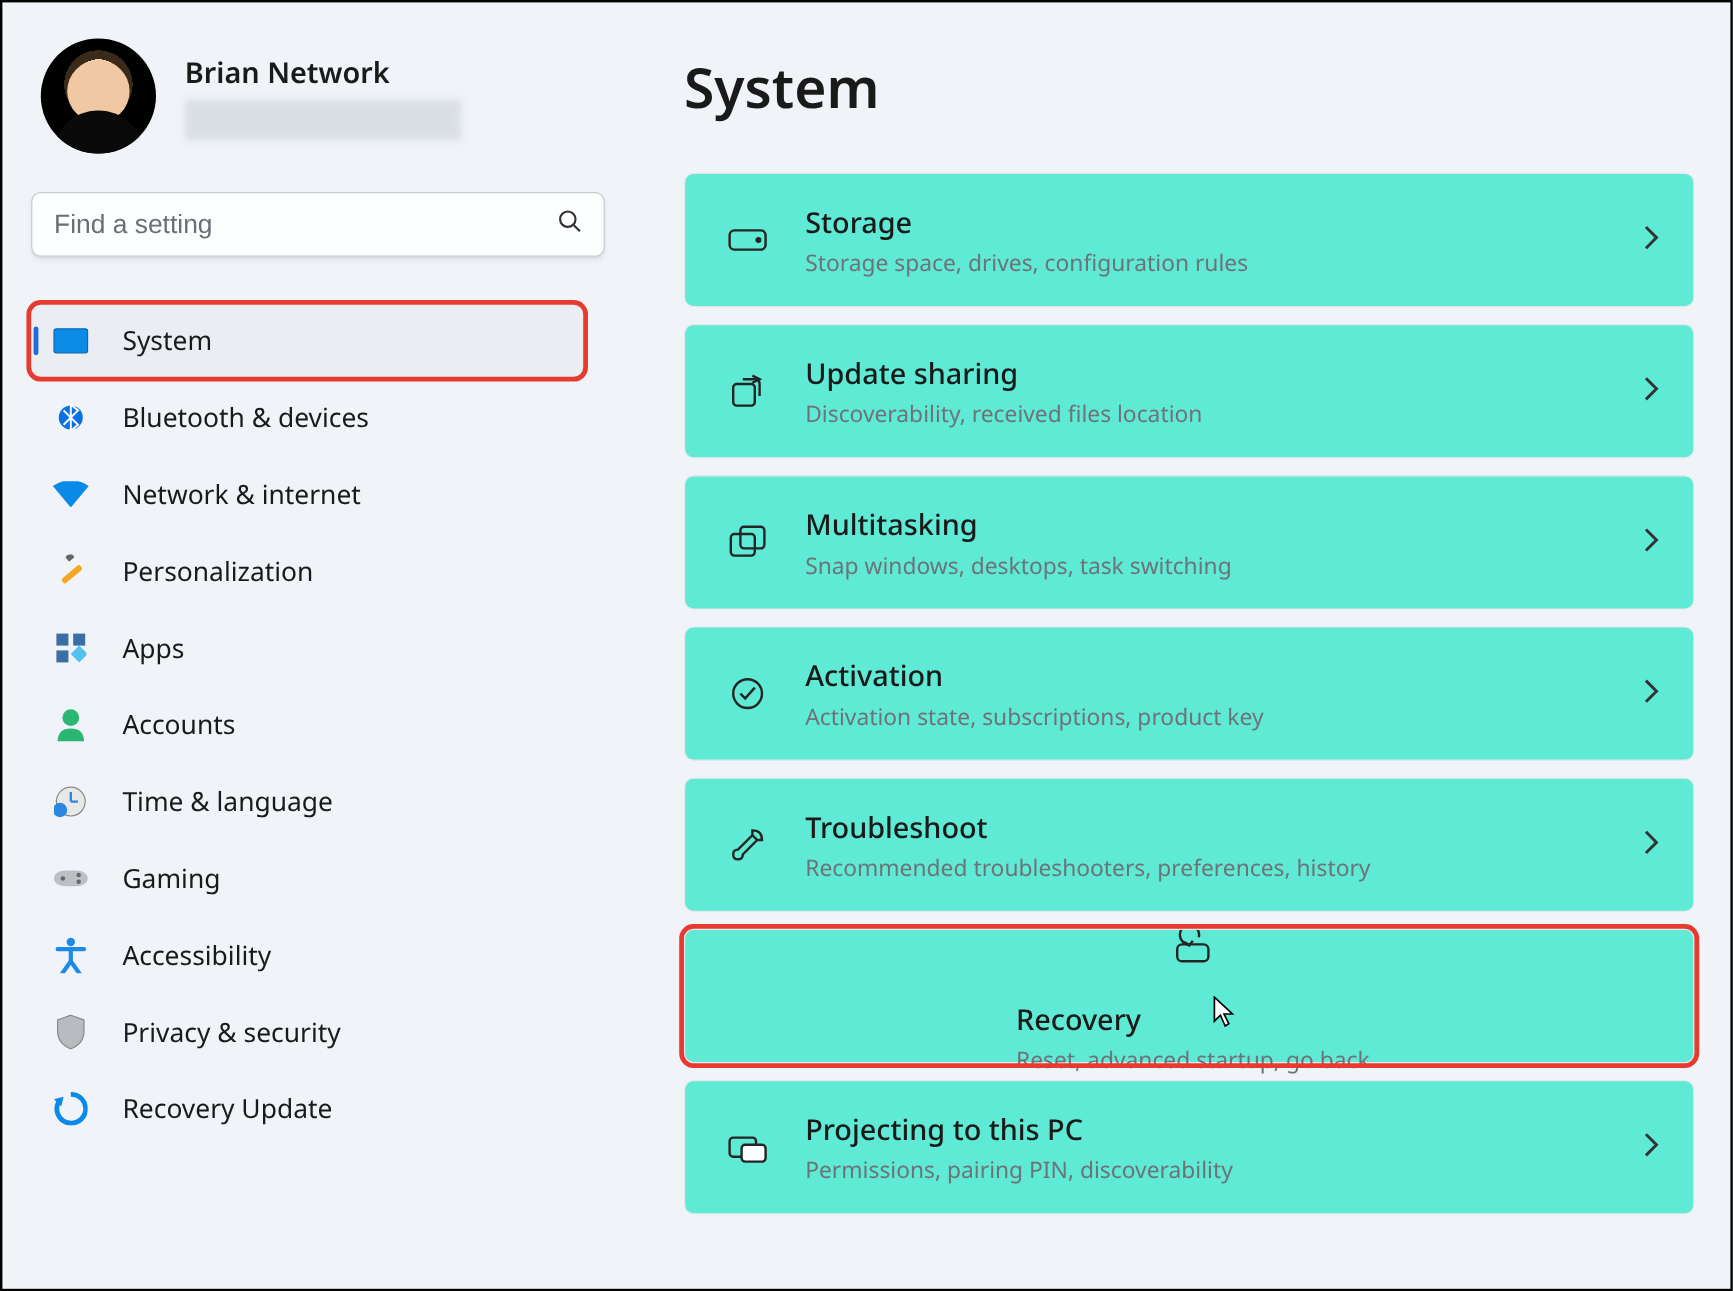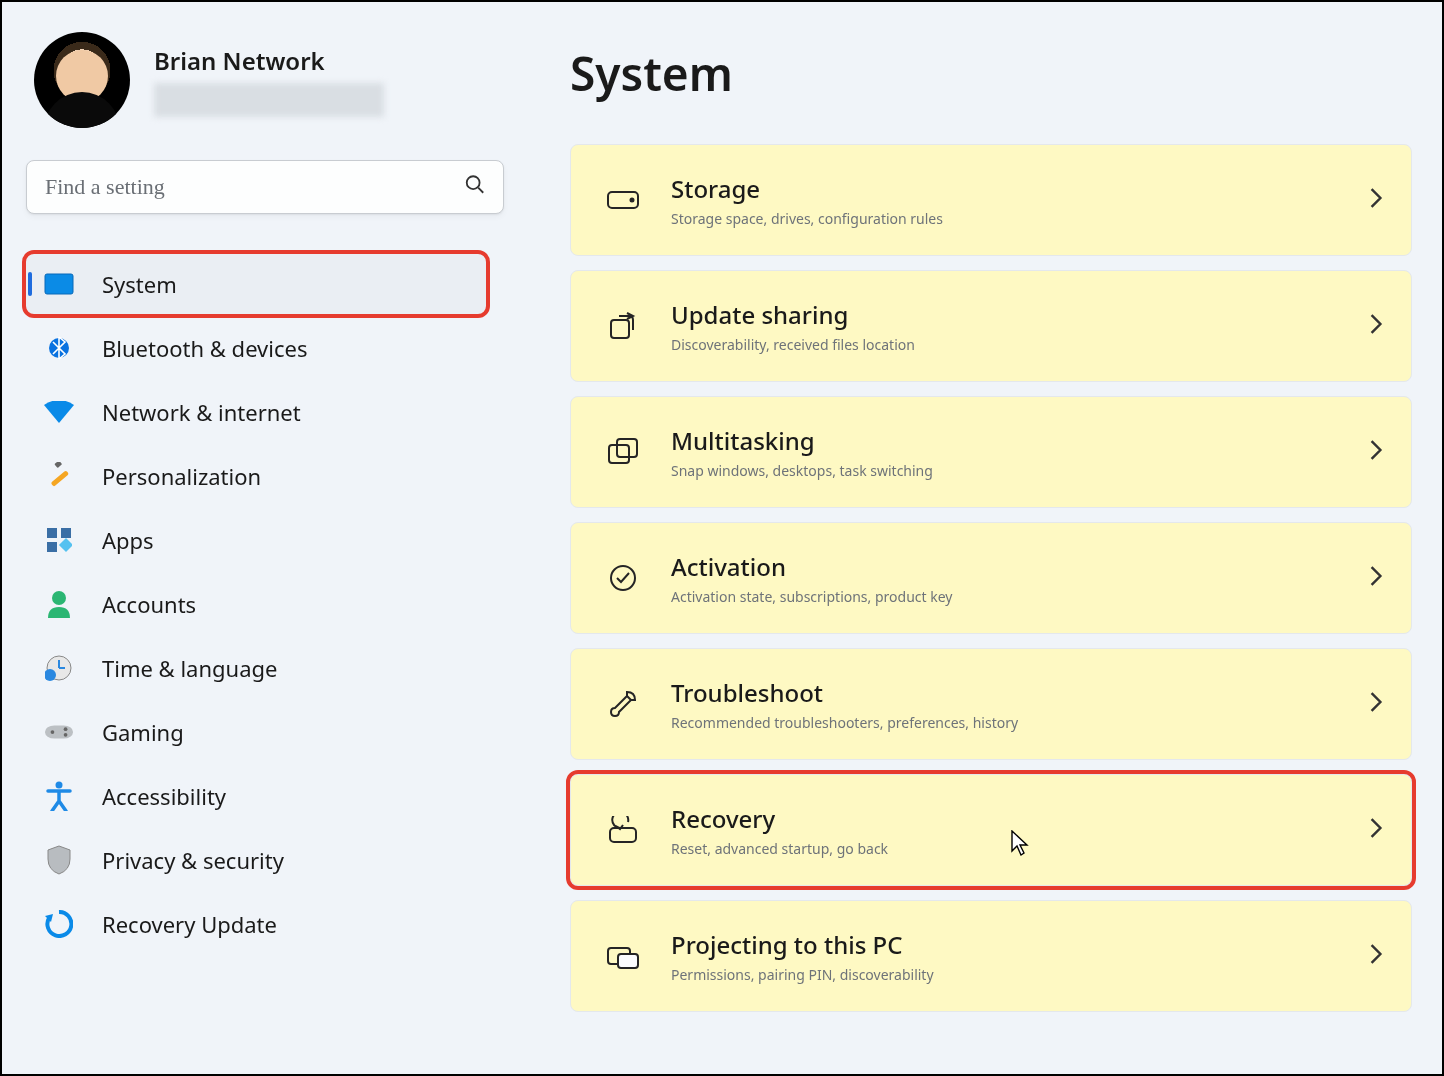--- a/index.html
+++ b/index.html
@@ -74,21 +74,20 @@
   .search-input {
     width: 100%;
     height: 54px;
     border-radius: 8px;
     border: 1px solid #c8ccd1;
     background: #fdfefe;
     font-size: 22px;
     padding: 0 56px 0 18px;
     color: #444;
     box-shadow: 0 1px 2px rgba(0,0,0,0.06), 0 3px 6px rgba(0,0,0,0.04);
-    font-family: Liberation Serif, serif;
   }
   .search-input::placeholder { color: #6a6f75; }
   .search-icon {
     position: absolute;
     right: 18px;
     top: 50%;
     transform: translateY(-50%);
     color: #333;
   }
   .nav {
@@ -140,49 +139,50 @@
     font-size: 46px;
     font-weight: 600;
     margin: 16px 0 40px 0;
   }
   .cards {
     display: flex;
     flex-direction: column;
     gap: 14px;
   }
   .card {
-    background: #fef9c3;
+    background: #5eead4;
     border: 1px solid #e4e8ec;
     border-radius: 8px;
     height: 112px;
     display: flex;
     align-items: center;
     padding: 0 28px 0 34px;
     cursor: pointer;
     gap: 30px;
   }
   .card.highlighted {
     outline: 4px solid #e63b2e;
     outline-offset: 0;
+    flex-direction: column;
   }
   .card-icon {
     width: 36px;
     display: flex;
     justify-content: center;
     color: #252525;
   }
   .card-body {
     flex: 1;
   }
   .card-title {
     font-size: 24px;
     font-weight: 500;
   }
   .card-sub {
-    font-size: 14px;
+    font-size: 19px;
     color: #6e7379;
     margin-top: 4px;
   }
   .chevron {
     color: #333;
   }
   .cursor {
     position: absolute;
     left: 1010px;
     top: 830px;

